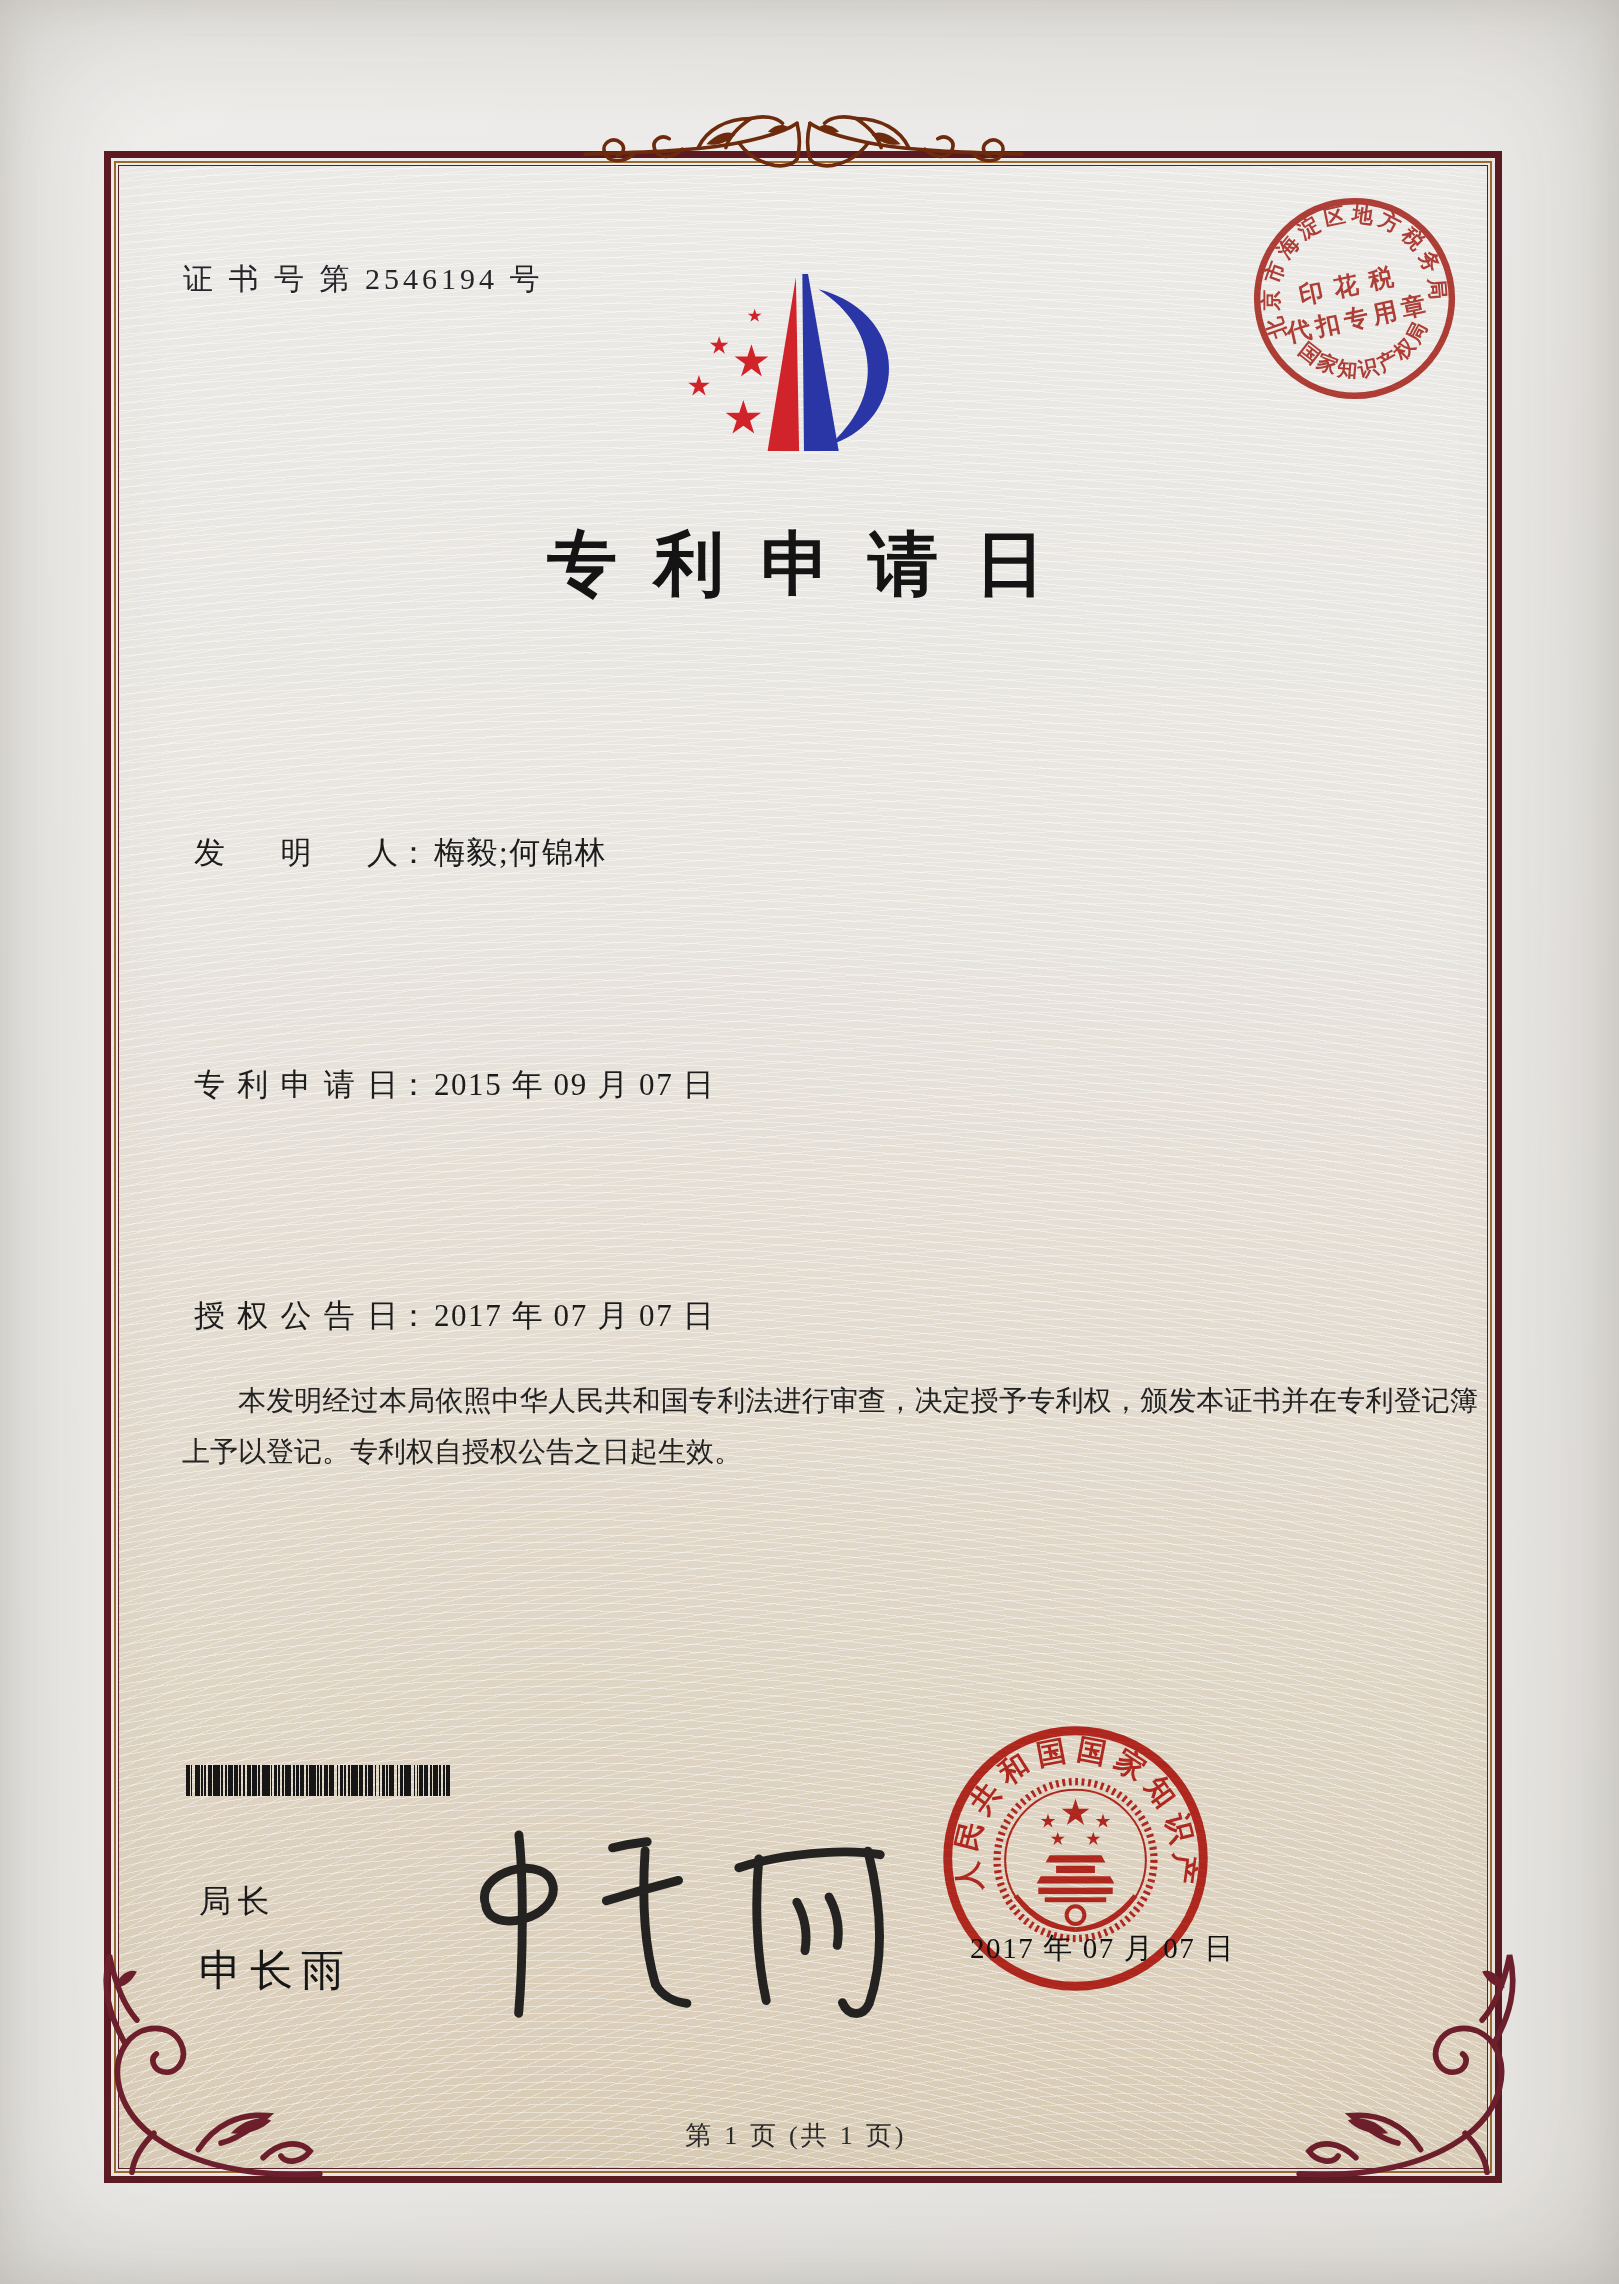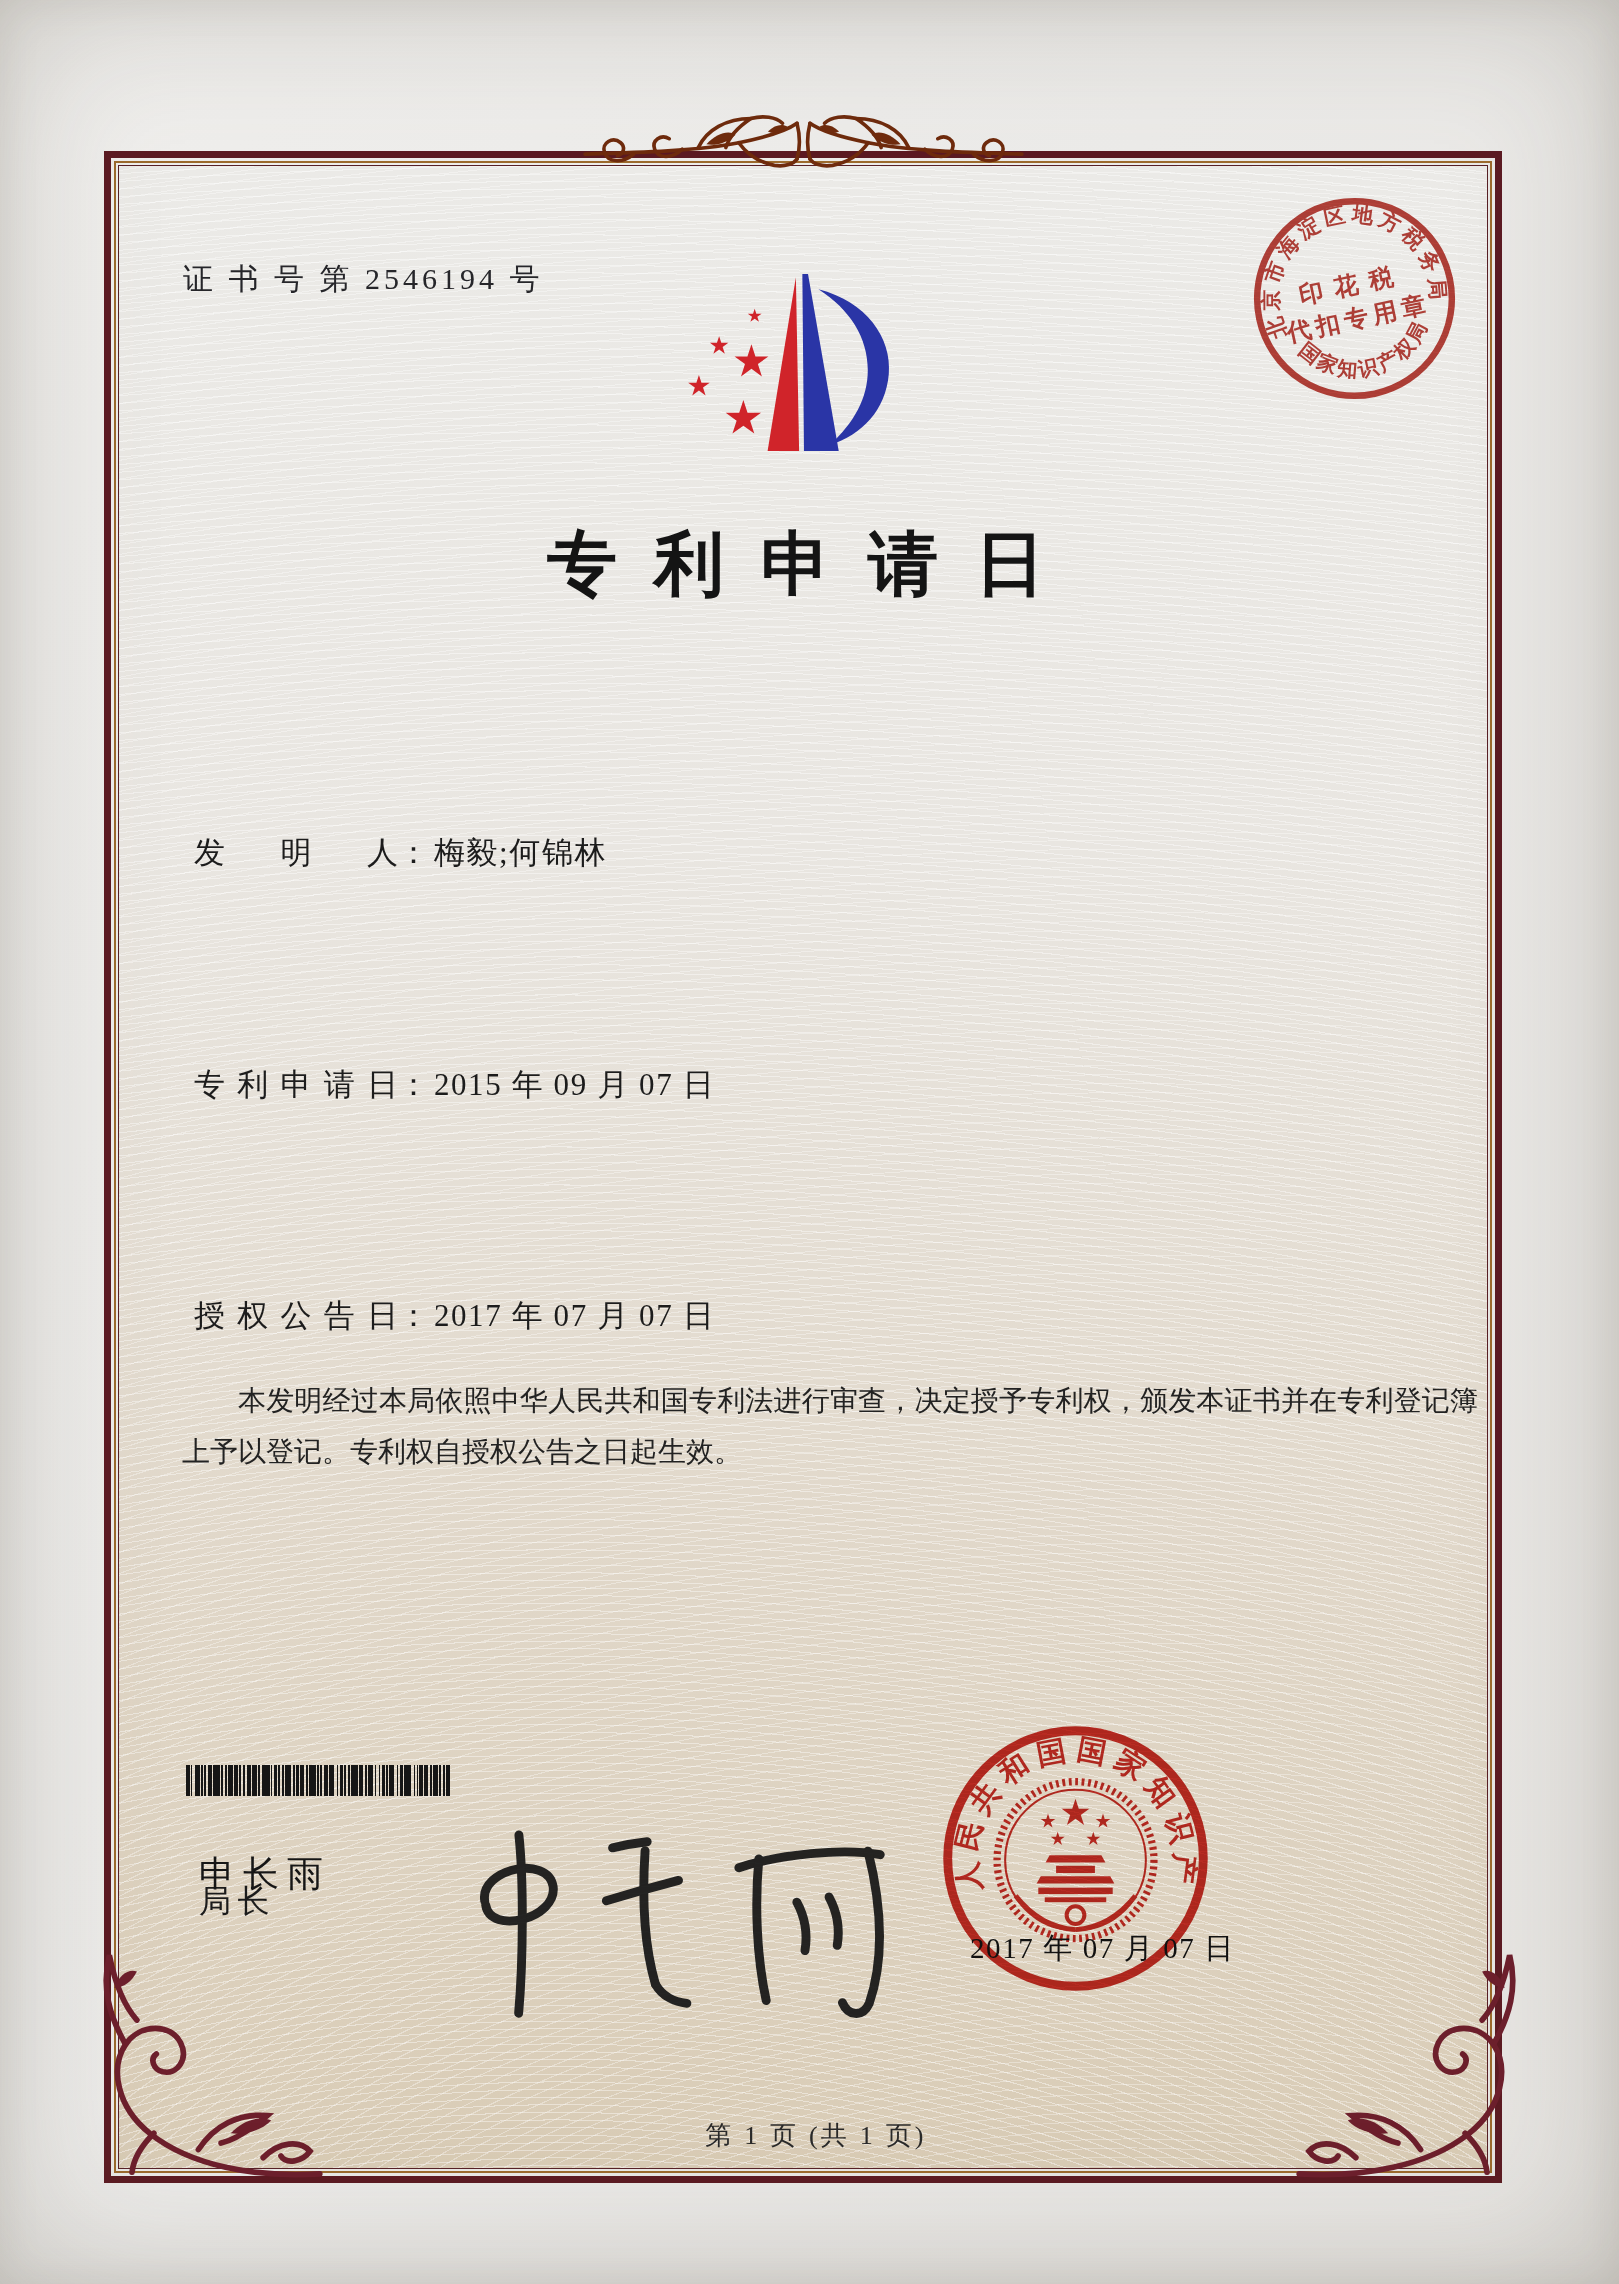--- a/index.html
+++ b/index.html
@@ -29,22 +29,22 @@
   .flabel{display:inline-block;width:204px;text-align:justify;text-align-last:justify;}
   .fcolon{display:inline-block;margin-right:4.9px;}
   .fvalue{letter-spacing:1.6px;}
   .body-text{left:174px;top:1367px;width:1312px;font-size:28px;line-height:51px;
              text-align:justify;color:#222;z-index:5;}
   .body-text p{margin:8px;text-indent:2em;}
   .barcode{left:186px;top:1765px;width:267px;height:31px;display:flex;align-items:stretch;overflow:hidden;z-index:5;}
   .barcode span{display:block;height:100%;background:#161616;flex:0 0 auto;}
   .sans{font-family:"Liberation Sans","DejaVu Sans",sans-serif;}
   .juzhang{left:199px;top:1880px;font-size:32px;letter-spacing:6.5px;color:#1b1b1b;z-index:5;}
-  .dname{left:199px;top:1850px;font-size:36px;letter-spacing:8px;color:#161616;z-index:5;}
-  .footer{left:104px;width:1384px;top:2118px;text-align:center;font-size:26px;letter-spacing:3.2px;color:#2a2a2a;z-index:5;padding-left:20px;}
+  .dname{left:199px;top:1942px;font-size:43px;letter-spacing:8px;color:#161616;z-index:5;}
+  .footer{left:104px;width:1384px;top:2118px;text-align:center;font-size:26px;letter-spacing:3.2px;color:#2a2a2a;z-index:5;}
   .seal-date{left:970px;top:1929px;font-size:29px;letter-spacing:1.6px;color:#111;z-index:8;white-space:nowrap;}
   .svg-abs{position:absolute;z-index:4;}
   .blend{mix-blend-mode:multiply;}
 </style>
 </head>
 <body>
 
 <div class="page">
 
   <div class="frame">

